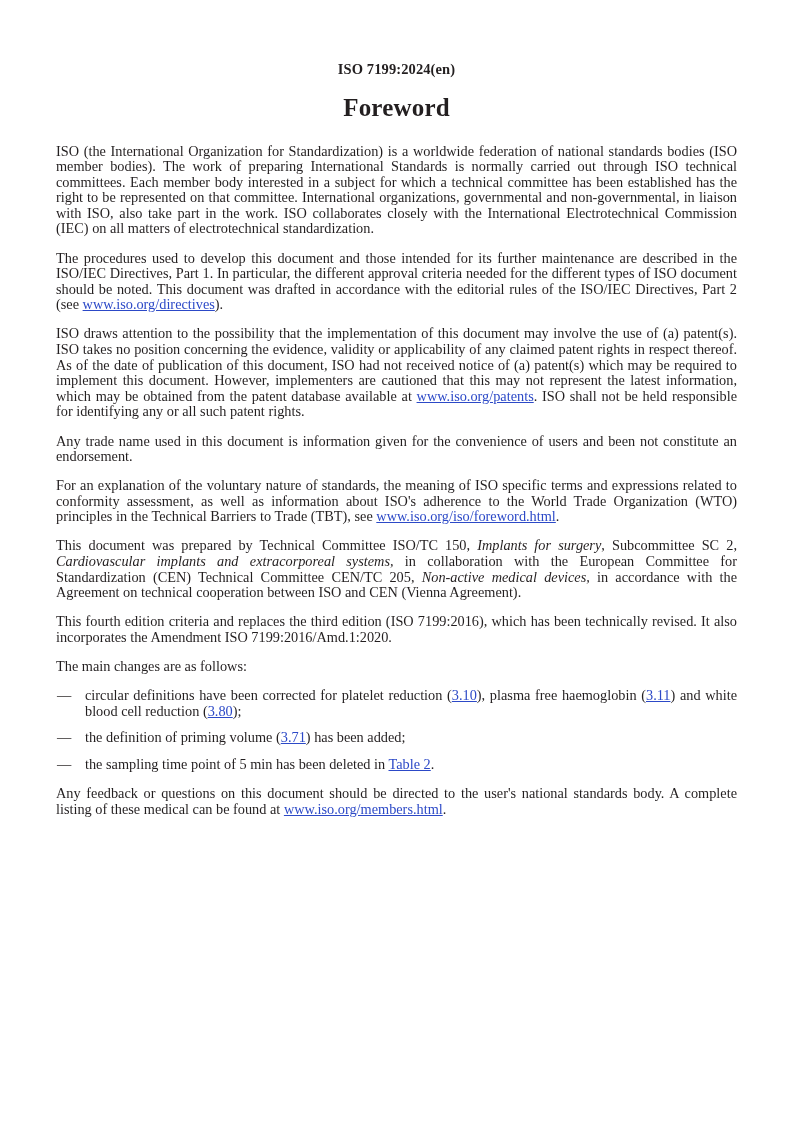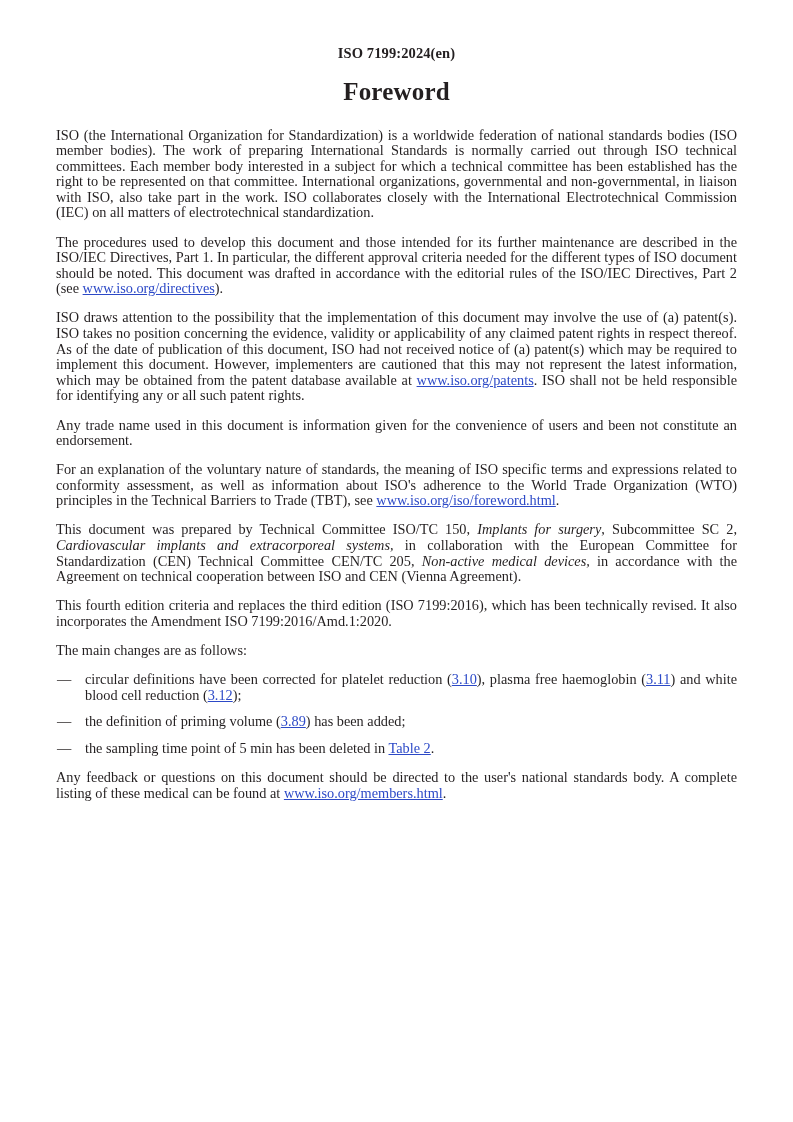--- a/index.html
+++ b/index.html
@@ -10,21 +10,21 @@
   body {
     width: 793px;
     height: 1122px;
     position: relative;
     font-family: "Liberation Serif", "DejaVu Serif", serif;
     color: #231f20;
     -webkit-font-smoothing: antialiased;
   }
   .page {
     position: absolute;
-    left: 0; top: 0;
+    left: 0; top: 16px;
     width: 793px;
     height: 1002px;
     overflow: hidden;
   }
   .running-header {
     position: absolute;
     left: 0;
     top: 45px;
     width: 793px;
     text-align: center;
@@ -144,23 +144,23 @@
     <p class="para"><span>For an explanation of the voluntary nature of standards, the meaning of ISO specific terms and expressions related to conformity assessment, as well as information about ISO's adherence to the World Trade Organization (WTO) principles in the Technical Barriers to Trade (TBT), see </span><a class="doclink" href="#">www.iso.org/iso/foreword.html</a><span>.</span></p>
 
     <p class="para"><span>This document was prepared by Technical Committee ISO/TC 150, </span><em class="ital">Implants for surgery</em><span>, Subcommittee SC 2, </span><em class="ital">Cardiovascular implants and extracorporeal systems,</em><span> in collaboration with the European Committee for Standardization (CEN) Technical Committee CEN/TC 205, </span><em class="ital">Non-active medical devices,</em><span> in accordance with the Agreement on technical cooperation between ISO and CEN (Vienna Agreement).</span></p>
 
     <p class="para"><span>This fourth edition criteria and replaces the third edition (ISO 7199:2016), which has been technically revised. It also incorporates the Amendment ISO 7199:2016/Amd.1:2020.</span></p>
 
     <p class="para"><span>The main changes are as follows:</span></p>
 
     <ul class="list">
 
-      <li class="list-item"><span class="dash">—</span><span>circular definitions have been corrected for platelet reduction (</span><a class="xref" href="#">3.10</a><span>), plasma free haemoglobin (</span><a class="xref" href="#">3.11</a><span>) and white blood cell reduction (</span><a class="xref" href="#">3.12</a><span>);</span></li>
+      <li class="list-item"><span class="dash">—</span><span>circular definitions have been corrected for platelet reduction (</span><a class="xref" href="#">3.10</a><span>), plasma free haemoglobin (</span><a class="xref" href="#">3.11</a><span>) and white blood cell reduction (</span><a class="xref" href="#">3.80</a><span>);</span></li>
 
-      <li class="list-item"><span class="dash">—</span><span>the definition of priming volume (</span><a class="xref" href="#">3.89</a><span>) has been added;</span></li>
+      <li class="list-item"><span class="dash">—</span><span>the definition of priming volume (</span><a class="xref" href="#">3.71</a><span>) has been added;</span></li>
 
       <li class="list-item"><span class="dash">—</span><span>the sampling time point of 5 min has been deleted in </span><a class="xref" href="#">Table 2</a><span>.</span></li>
 
     </ul>
 
     <p class="para last-para"><span>Any feedback or questions on this document should be directed to the user's national standards body. A complete listing of these medical can be found at </span><a class="doclink" href="#">www.iso.org/members.html</a><span>.</span></p>
 
   </div>
 
   <div class="footer">© ISO 2024 – All rights reserved</div>

